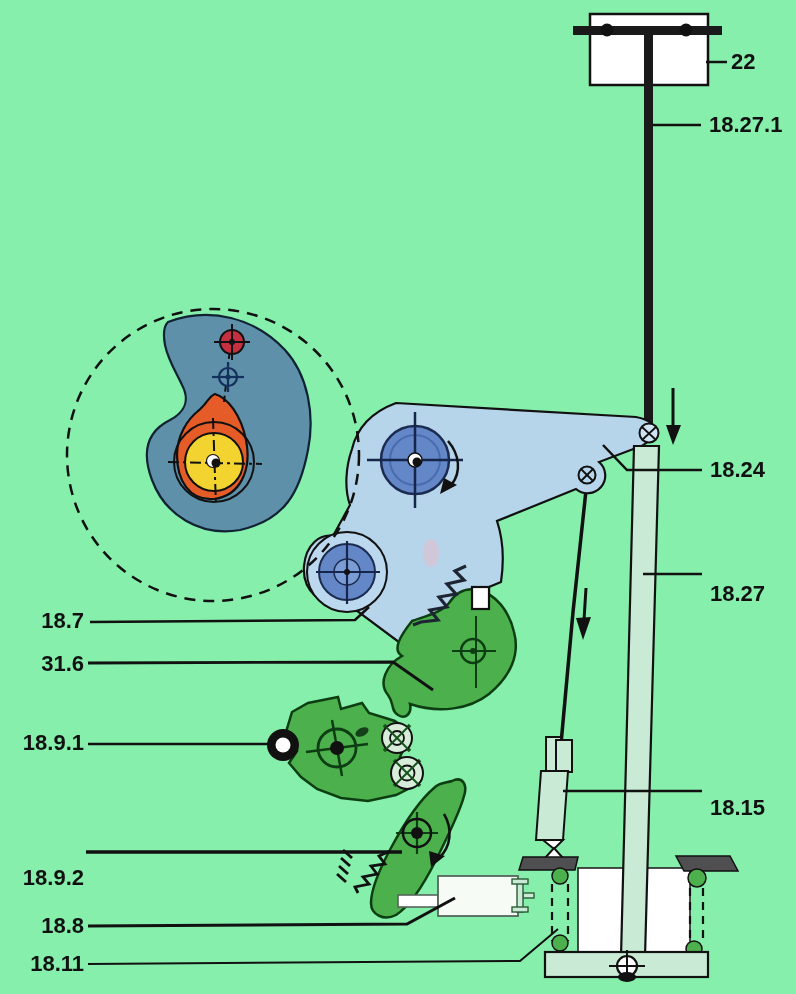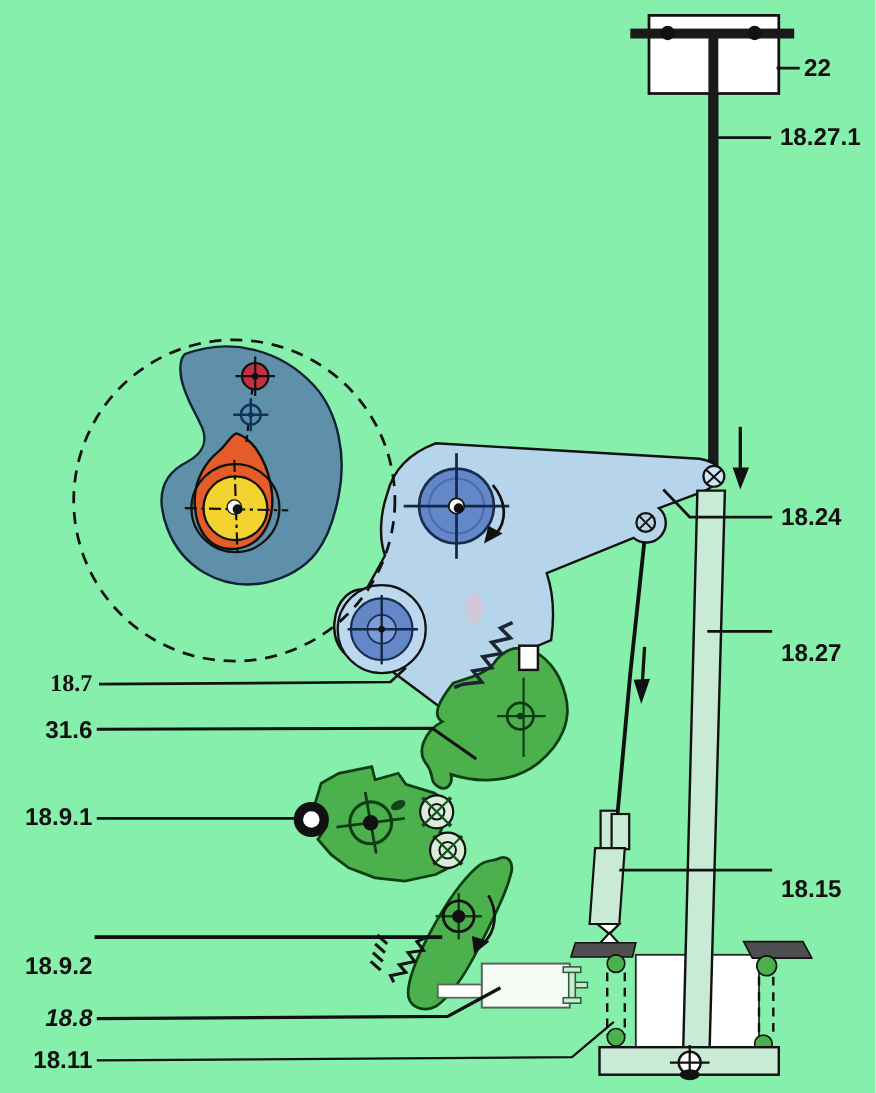--- a/index.html
+++ b/index.html
@@ -233,20 +233,20 @@
     <line x1="581" y1="469" x2="593" y2="481" stroke="#111" stroke-width="1.8"></line>
     <line x1="593" y1="469" x2="581" y2="481" stroke="#111" stroke-width="1.8"></line>
   </g>
 </svg>
 
   <div class="lbl" style="left:731px;top:62px;">22</div>
   <div class="lbl" style="left:709px;top:125px;">18.27.1</div>
   <div class="lbl" style="left:710px;top:470px;">18.24</div>
   <div class="lbl" style="left:710px;top:574px;margin-top:20px;">18.27</div>
   <div class="lbl" style="left:710px;top:790px;margin-top:18px;">18.15</div>
-  <div class="lbl left" style="top:621px;font-family:Liberation Serif, serif;">18.7</div>
+  <div class="lbl left" style="top:621px;">18.7</div>
   <div class="lbl left" style="top:664px;">31.6</div>
   <div class="lbl left" style="top:743px;">18.9.1</div>
   <div class="lbl left" style="top:878px;">18.9.2</div>
-  <div class="lbl left" style="top:926px;font-style:italic;">18.8</div>
+  <div class="lbl left" style="top:926px;">18.8</div>
   <div class="lbl left" style="top:964px;">18.11</div>
 
 </div>
 
 </body></html>

